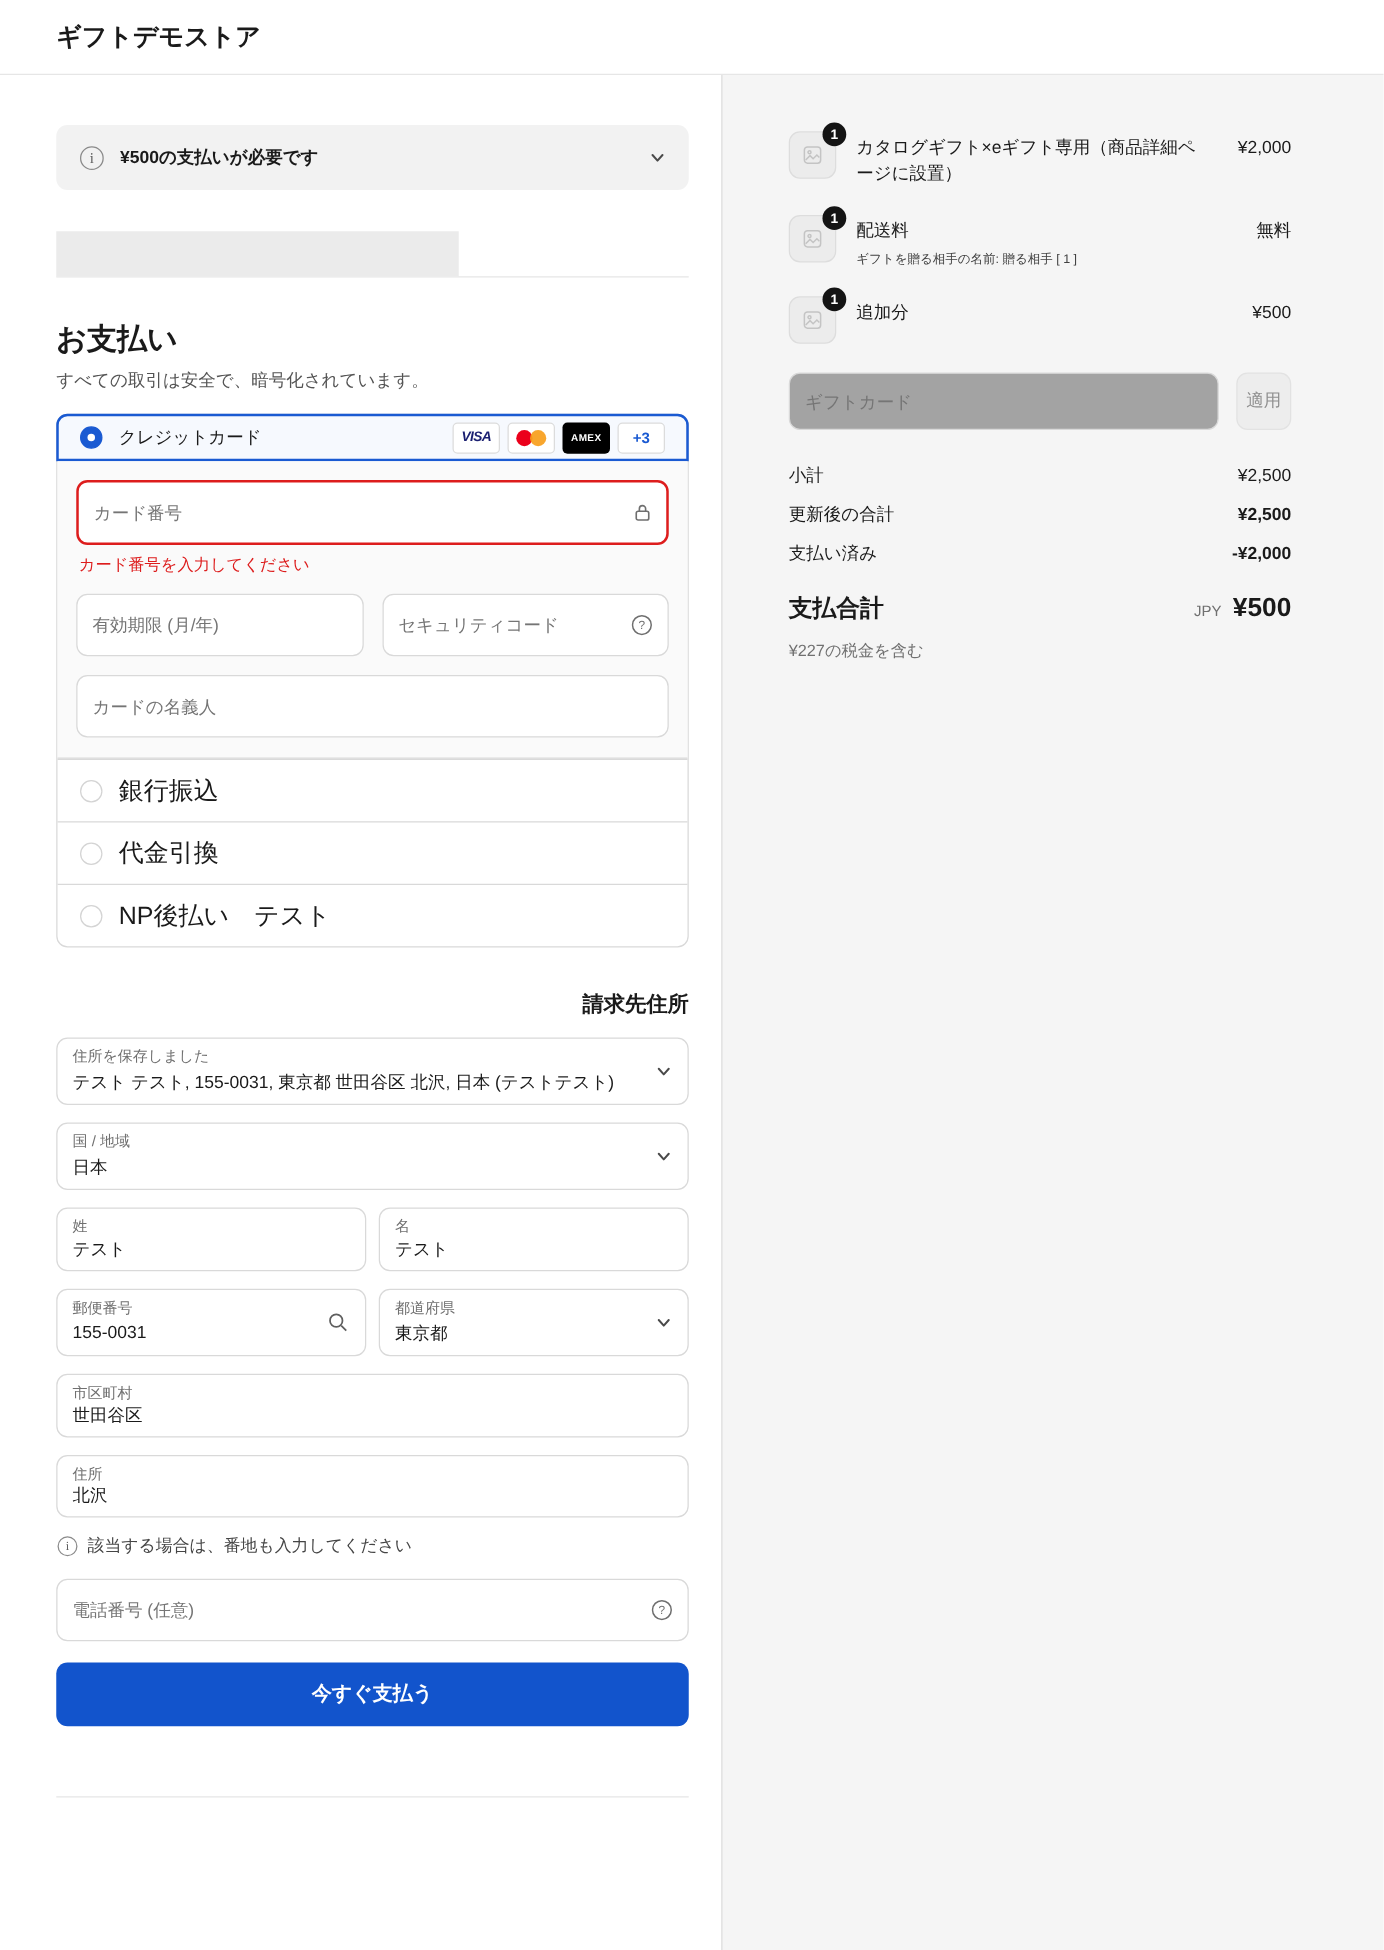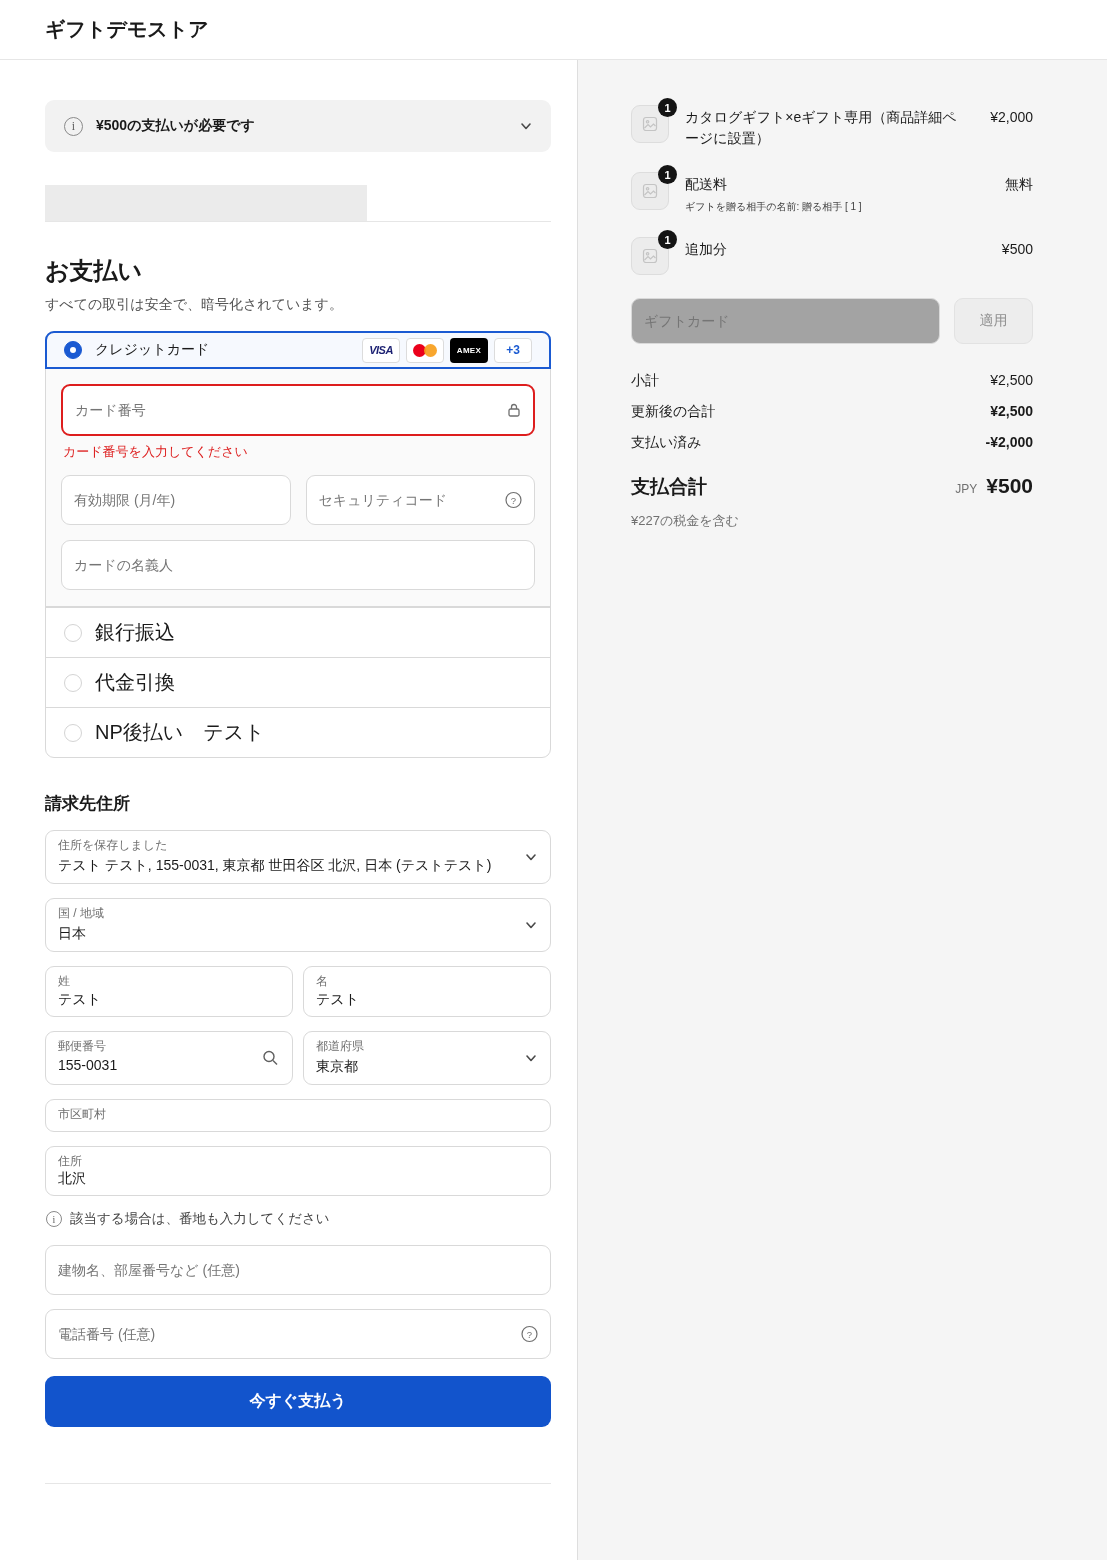--- a/index.html
+++ b/index.html
@@ -65,21 +65,21 @@
   .right-icon { position: absolute; right: 13px; top: 50%; transform: translateY(-50%);
                 color: #6f6f6f; }
   .error-msg { color: #dd1d1d; font-size: 13px; margin: 7px 0 14px 2px; }
   .two-col { display: flex; gap: 15px; margin-bottom: 15px; }
   .two-col > .input-wrap { flex: 1; }
   .h50 { height: 50px; }
   .method-row { height: 50px; display: flex; align-items: center; gap: 13px;
                 padding: 0 18px; border-top: 1px solid #d9d9d9; font-size: 20px; }
   .method-row:first-of-type { border-top: none; }
   
-  .billing-title { font-size: 17px; font-weight: bold; margin: 34px 0 15px; }
+  .billing-title { font-size: 17px; font-weight: bold; margin: 34px 0 15px; text-align: right; }
   .sel-box { position: relative; border: 1px solid #d9d9d9; border-radius: 9px;
              background: #fff; padding: 7px 40px 8px 12px; margin-bottom: 14px; }
   .float-label { font-size: 12px; color: #707070; line-height: 1.3; }
   .float-value { font-size: 14px; color: #1a1a1a; margin-top: 2px; line-height: 1.4; }
   .float-input { border: none; outline: none; background: transparent; font-size: 14px;
                  color: #1a1a1a; width: 100%; padding: 0; margin-top: 2px; font-family: inherit; }
   .field-row { display: flex; gap: 10px; margin-bottom: 14px; }
   .field-row > .sel-box { flex: 1; margin-bottom: 0; }
   .note { display: flex; align-items: center; gap: 8px; font-size: 13.5px; color: #454545;
           margin: 13px 0 17px 1px; }
@@ -102,21 +102,21 @@
                padding: 0 5px; }
   .item-body { flex: 1; padding-top: 2px; padding-right: 12px; }
   .item-title { font-size: 14px; line-height: 1.5; }
   .item-sub { font-size: 10px; color: #404040; margin-top: 5px; }
   .item-price { font-size: 14px; padding-top: 4px; white-space: nowrap; }
   .giftcard-row { display: flex; gap: 14px; margin: 5px 0 28px; }
   .gift-input { flex: 1; height: 46px; border: 1px solid #d9d9d9; border-radius: 9px;
                 background: #a3a3a3; padding: 0 12px; font-size: 14px; outline: none;
                 font-family: inherit; }
   .gift-input::placeholder { color: #757575; }
-  .apply-btn { width: 79px; height: 46px; border-radius: 9px; background: #ededed;
+  .apply-btn { width: 44px; height: 46px; border-radius: 9px; background: #ededed;
                border: 1px solid #e2e2e2; color: #8f8f8f; font-size: 14px;
                font-family: inherit; }
   .total-row { display: flex; justify-content: space-between; font-size: 14px;
                margin-bottom: 13px; }
   .bold { font-weight: bold; }
   .grand-row { display: flex; justify-content: space-between; align-items: baseline;
                margin-top: 22px; }
   .grand-label { font-size: 19px; font-weight: bold; }
   .grand-val { display: flex; align-items: baseline; gap: 9px; }
   .currency { font-size: 12px; color: #707070; }
@@ -261,35 +261,33 @@
         <span class="right-icon chev">
           <svg width="12" height="12" viewBox="0 0 12 12">
               <polyline points="2,4 6,8.5 10,4" fill="none" stroke="#4a4a4a" stroke-width="1.6" stroke-linecap="round" stroke-linejoin="round"></polyline>
             </svg>
         </span>
       </div>
     </div>
 
     <div class="sel-box">
       <div class="float-label">市区町村</div>
+      <input class="float-input" value="世田谷区" style="">
     </div>
 
     <div class="sel-box">
       <div class="float-label">住所</div>
       <input class="float-input" value="北沢" style="">
     </div>
 
     <div class="note">
       <span class="icon-circle">i</span>
       <span>該当する場合は、番地も入力してください</span>
     </div>
 
-    <div class="input-wrap mb14">
-      <input class="txt-input h50" placeholder="建物名、部屋番号など (任意)" style="">
-    </div>
 
     <div class="input-wrap mb14">
       <input class="txt-input h50" placeholder="電話番号 (任意)" style="">
       <span class="right-icon icon-svg">
         <svg width="17" height="17" viewBox="0 0 17 17">
             <circle cx="8.5" cy="8.5" r="7.5" fill="none" stroke="#6f6f6f" stroke-width="1.2"></circle>
             <text x="8.5" y="12" text-anchor="middle" font-size="9.5" fill="#6f6f6f" font-family="Liberation Sans, sans-serif">?</text>
           </svg>
       </span>
     </div>

